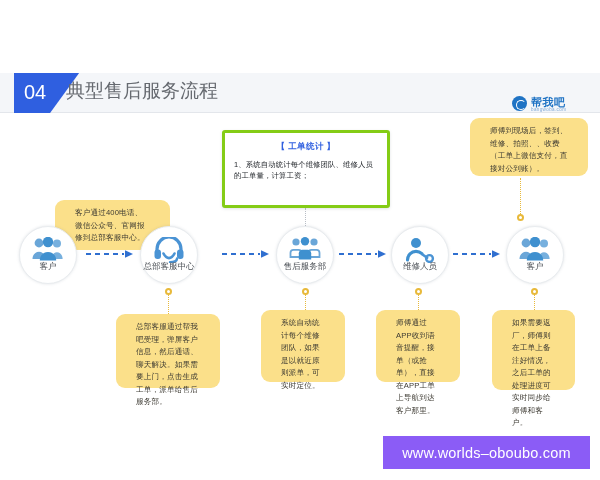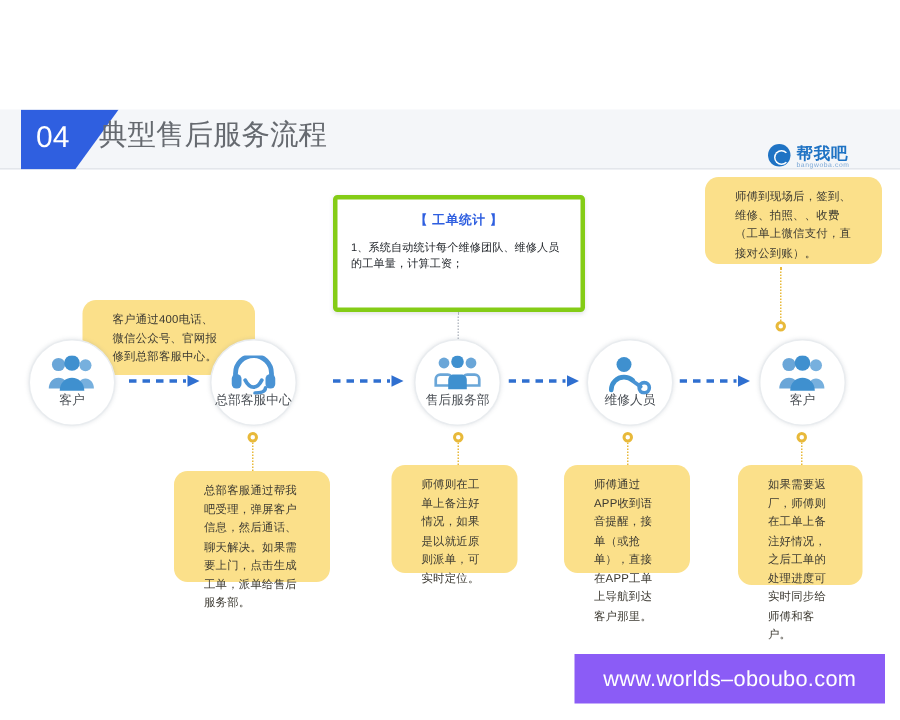--- a/index.html
+++ b/index.html
@@ -250,21 +250,21 @@
   </div>
   <div class="arrow" style="left:453px;top:249px;width:50px;">
     <svg width="50" height="10" viewBox="0 0 50 10">
       <line x1="0" y1="5" x2="38" y2="5" stroke="#2f6fd0" stroke-width="2.2" stroke-dasharray="5,4"></line>
       <path d="M39 1.2L47 5l-8 3.8z" fill="#2f6fd0"></path>
     </svg>
   </div>
 
   <div class="callout" style="left:116px;top:314px;width:104px;height:74px;">总部客服通过帮我吧受理，弹屏客户信息，然后通话、聊天解决。如果需要上门，点击生成工单，派单给售后服务部。</div>
 
-  <div class="callout" style="left:261px;top:310px;width:84px;height:72px;">师傅则在工单上备注好情况，如果是以就近原则派单，可实时定位。</div>
+  <div class="callout" style="left:261px;top:310px;width:84px;height:72px;">系统自动统计每个维修团队，如果是以就近原则派单，可实时定位。</div>
 
   <div class="callout" style="left:376px;top:310px;width:84px;height:72px;">师傅通过APP收到语音提醒，接单（或抢单），直接在APP工单上导航到达客户那里。</div>
 
   <div class="callout" style="left:492px;top:310px;width:83px;height:80px;">如果需要返厂，师傅则在工单上备注好情况，之后工单的处理进度可实时同步给师傅和客户。</div>
 
   <div class="footer-url">www.worlds–oboubo.com</div>
 
 </div>
 
 </body></html>

